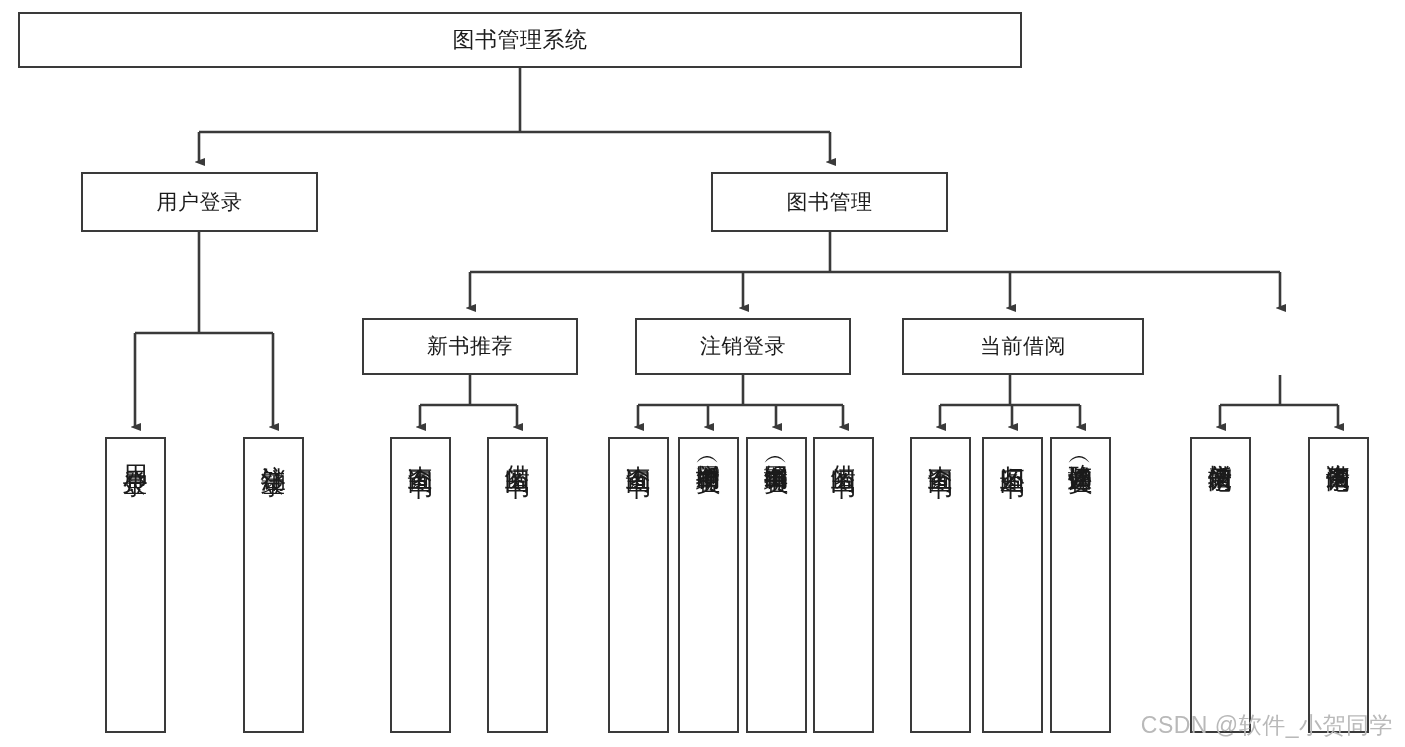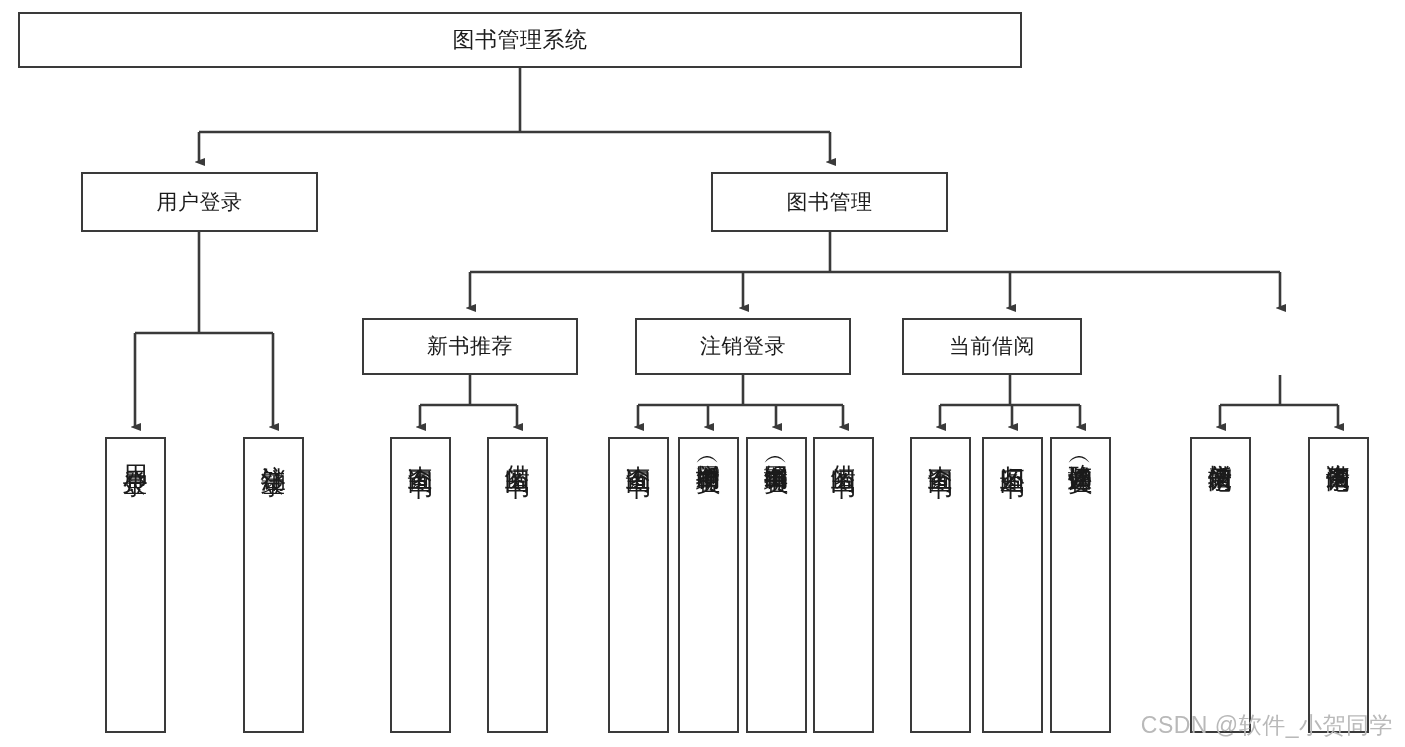--- a/index.html
+++ b/index.html
@@ -140,21 +140,21 @@
   <div class="node horiz" style="left:711px; top:172px; width:237px; height:60px;">
     <span class="lbl">图书管理</span>
   </div>
 
   <div class="node horiz" style="left:362px; top:318px; width:216px; height:57px;">
     <span class="lbl">新书推荐</span>
   </div>
   <div class="node horiz" style="left:635px; top:318px; width:216px; height:57px;">
     <span class="lbl">注销登录</span>
   </div>
-  <div class="node horiz" style="left:902px; top:318px; width:180px; height:57px;">
+  <div class="node horiz" style="left:902px; top:318px; width:242px; height:57px;">
     <span class="lbl">当前借阅</span>
   </div>
 
   <div class="node vert" style="left:105px; top:437px; width:61px; height:296px;">
     <span class="lbl">用户登录</span>
   </div>
   <div class="node vert" style="left:243px; top:437px; width:61px; height:296px;">
     <span class="lbl">注销登录</span>
   </div>
 

